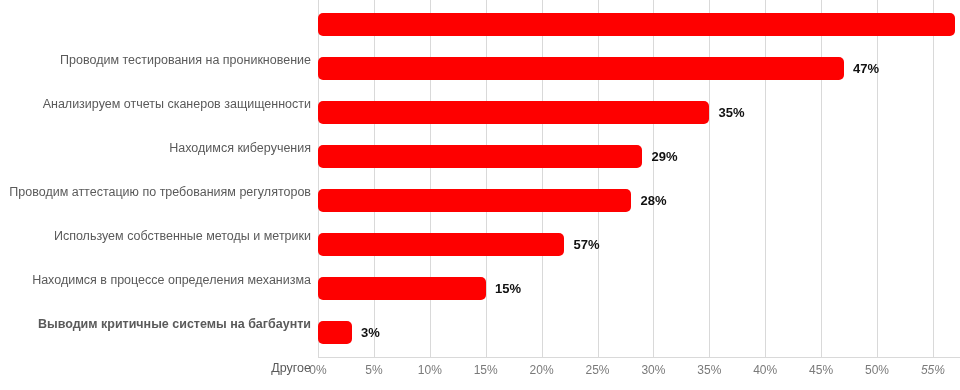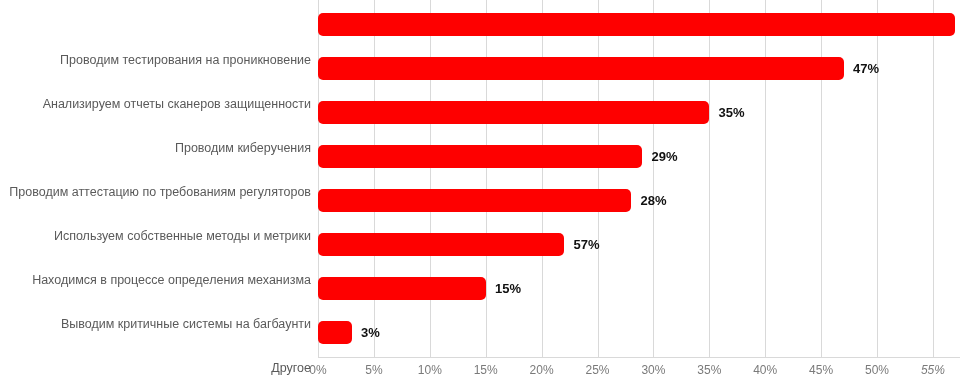--- a/index.html
+++ b/index.html
@@ -104,25 +104,25 @@
   }
 </style>
 </head>
 <body>
 
 <div id="chart-root">
 
   <div id="cat-labels">
     <div class="cat-label" style="top:17px;">Проводим тестирования на проникновение</div>
     <div class="cat-label" style="top:61px;">Анализируем отчеты сканеров защищенности</div>
-    <div class="cat-label" style="top:105px;">Проводим киберучения</div>
+    <div class="cat-label" style="top:105px;">Находимся киберучения</div>
     <div class="cat-label" style="top:149px;">Проводим аттестацию по требованиям регуляторов</div>
     <div class="cat-label" style="top:193px;">Используем собственные методы и метрики</div>
     <div class="cat-label" style="top:237px;">Находимся в процессе определения механизма</div>
-    <div class="cat-label" style="top:281px;">Выводим критичные системы на багбаунти</div>
+    <div class="cat-label" style="top:281px;font-weight:bold;">Выводим критичные системы на багбаунти</div>
     <div class="cat-label" style="top:325px;">Другое</div>
   </div>
 
   <div id="plot-area">
     <div class="gridline zero" style="left:0px;"></div>
     <div class="gridline" style="left:55.9px;"></div>
     <div class="gridline" style="left:111.8px;"></div>
     <div class="gridline" style="left:167.7px;"></div>
     <div class="gridline" style="left:223.6px;"></div>
     <div class="gridline" style="left:279.5px;"></div>

